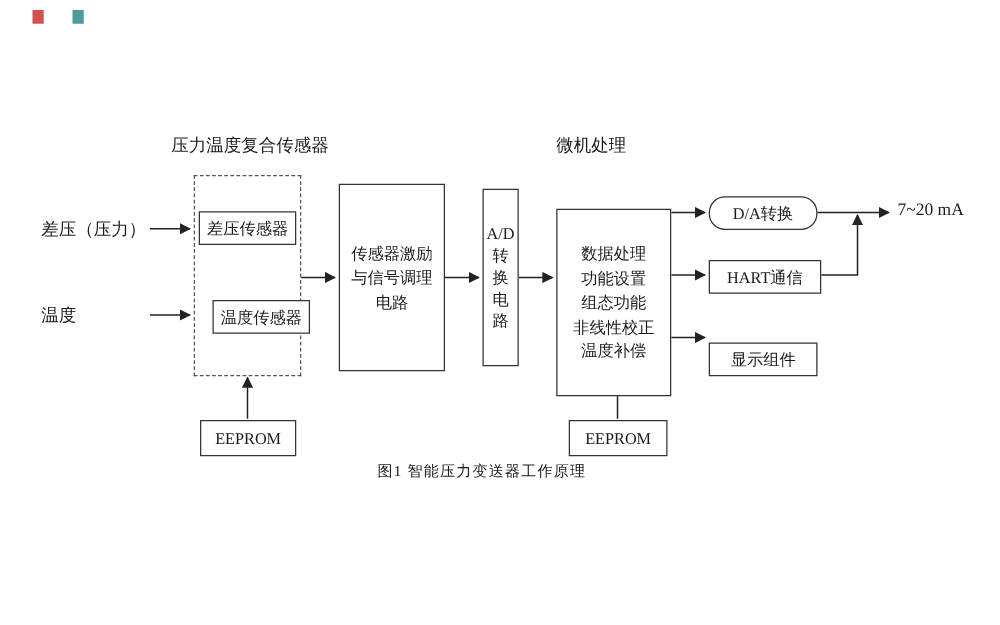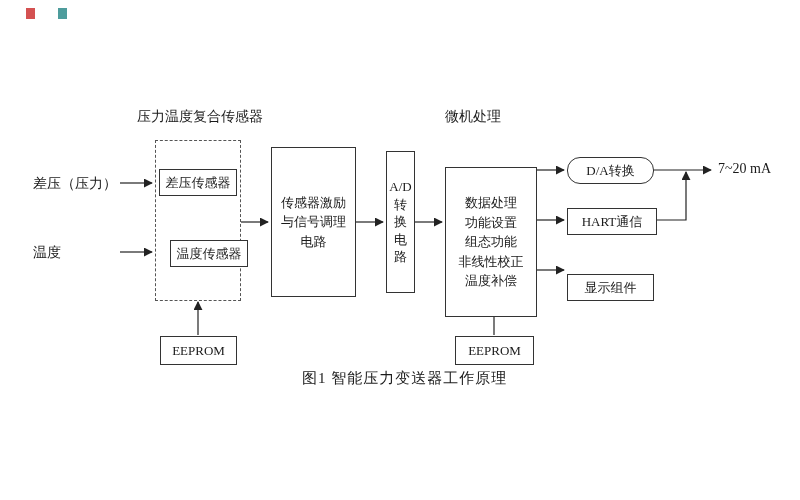--- a/index.html
+++ b/index.html
@@ -38,21 +38,21 @@
     background: transparent;
     box-sizing: border-box;
   }
   .lbl {
     position: absolute;
     font-size: 14px;
     white-space: nowrap;
   }
   .caption {
     position: absolute;
-    font-size: 15px;
+    font-size: 12px;
     letter-spacing: 1px;
     white-space: nowrap;
   }
   .corner-mark {
     position: absolute;
     width: 9px; height: 11px;
     opacity: .85;
   }
 </style>
 </head>

